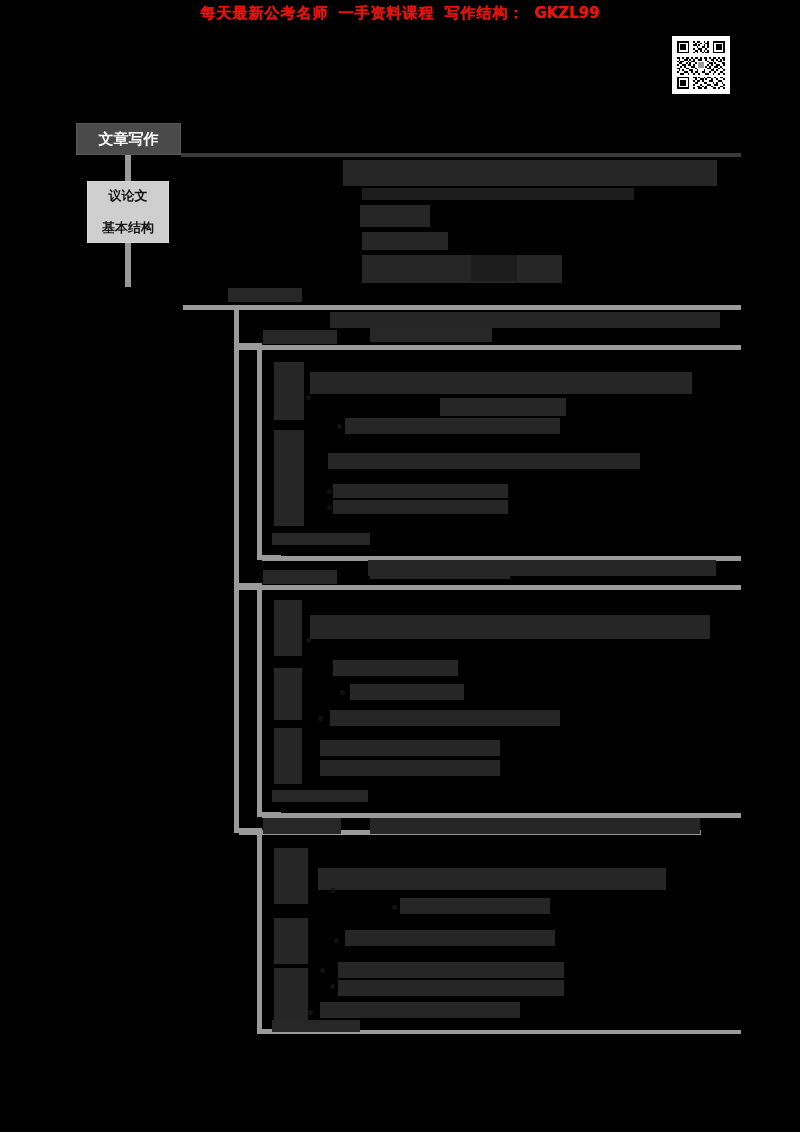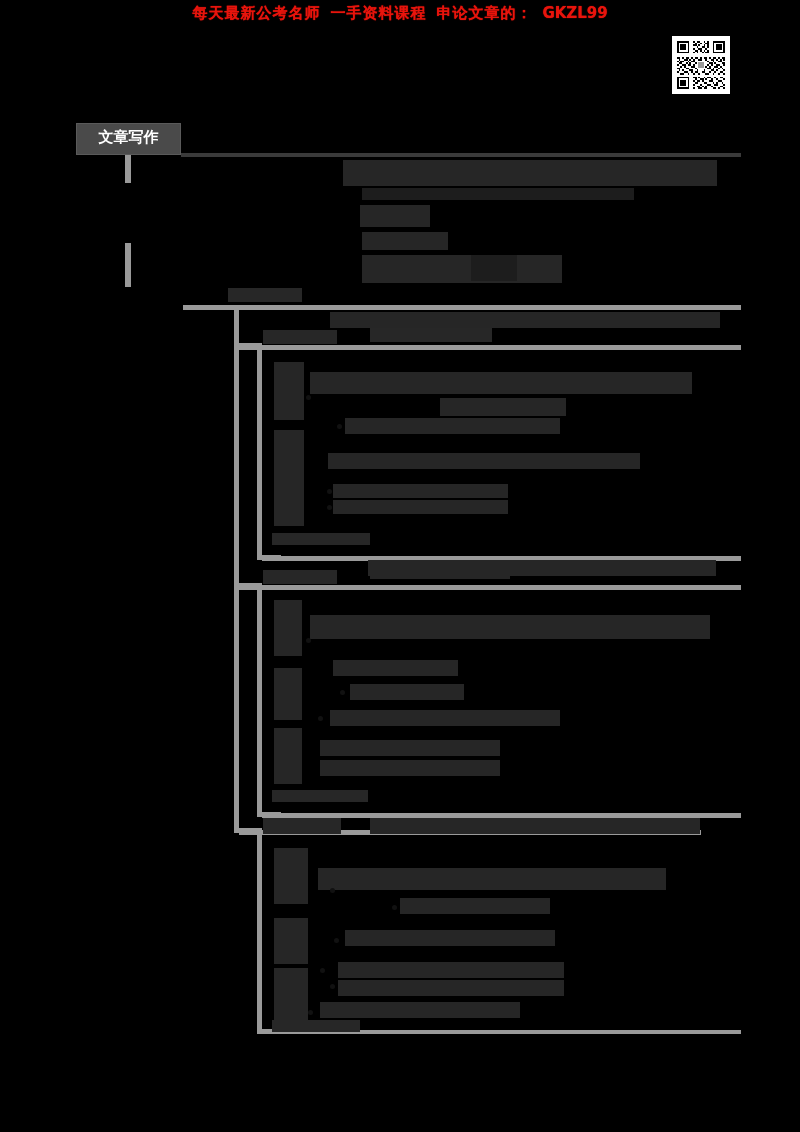--- a/index.html
+++ b/index.html
@@ -46,21 +46,21 @@
   .node-l1{
     left:87px;top:181px;width:82px;height:62px;
     background:#cfcfcf;color:#141414;font-size:13px;
     border:1px solid #d8d8d8;
   }
   .node-l2{
     left:78px;top:285px;width:105px;height:44px;
     background:#f2f2f2;color:#141414;font-size:12.5px;
     border:2px solid #4d4d4d;border-radius:22px;
   }
-  .node .txt{display:block;font-family:Liberation Mono, monospace;}
+  .node .txt{display:block;}
 
   
   .conn{position:absolute;background:#9a9a9a;}
   .v{width:5px;}
   .h{height:5px;}
   .conn-root-l1{left:181px;top:153px;width:560px;height:4px;background:#3a3a3a;}
   .conn-root-down{left:125px;top:155px;width:6px;height:28px;}
   .conn-l1-down{left:125px;top:243px;width:6px;height:44px;}
 
   
@@ -84,21 +84,21 @@
   .lbl{position:absolute;background:#272727;}
 </style>
 </head>
 <body>
 
 <div class="page">
 
   <div class="banner">
     <span>每天最新公考名师</span>
     <span>一手资料课程</span>
-    <span>申论文章的：</span>
+    <span>写作结构：</span>
     <span class="wx">GKZL99</span>
   </div>
 
   <div class="qr">
     <svg viewBox="0 0 29 29" shape-rendering="crispEdges" aria-hidden="true">
       <rect width="29" height="29" fill="#fff"></rect>
       <g fill="#000">
         <rect x="1" y="1" width="7" height="1"></rect>
           <rect x="1" y="7" width="7" height="1"></rect>
         <rect x="1" y="1" width="1" height="7"></rect>
@@ -273,20 +273,26 @@
   </div>
 
   <div class="conn conn-root-l1"></div>
   <div class="conn v conn-root-down"></div>
   <div class="conn v conn-l1-down"></div>
 
   <div class="node node-root">
     <span class="txt">文章写作</span>
   </div>
 
+  <div class="node node-l1">
+    <div>
+      <span class="txt">议论文</span><br>
+      <span class="txt">基本结构</span>
+    </div>
+  </div>
 
 
   <div class="conn h spine-lead"></div>
   <div class="conn v spine-main"></div>
 
   <div class="stub" style="top:343px;"></div>
   <div class="subspine" style="left:257px;top:343px;height:217px;"></div>
   <div class="substub" style="left:257px;top:555px;width:24px;"></div>
 
   <div class="stub" style="top:583px;"></div>

